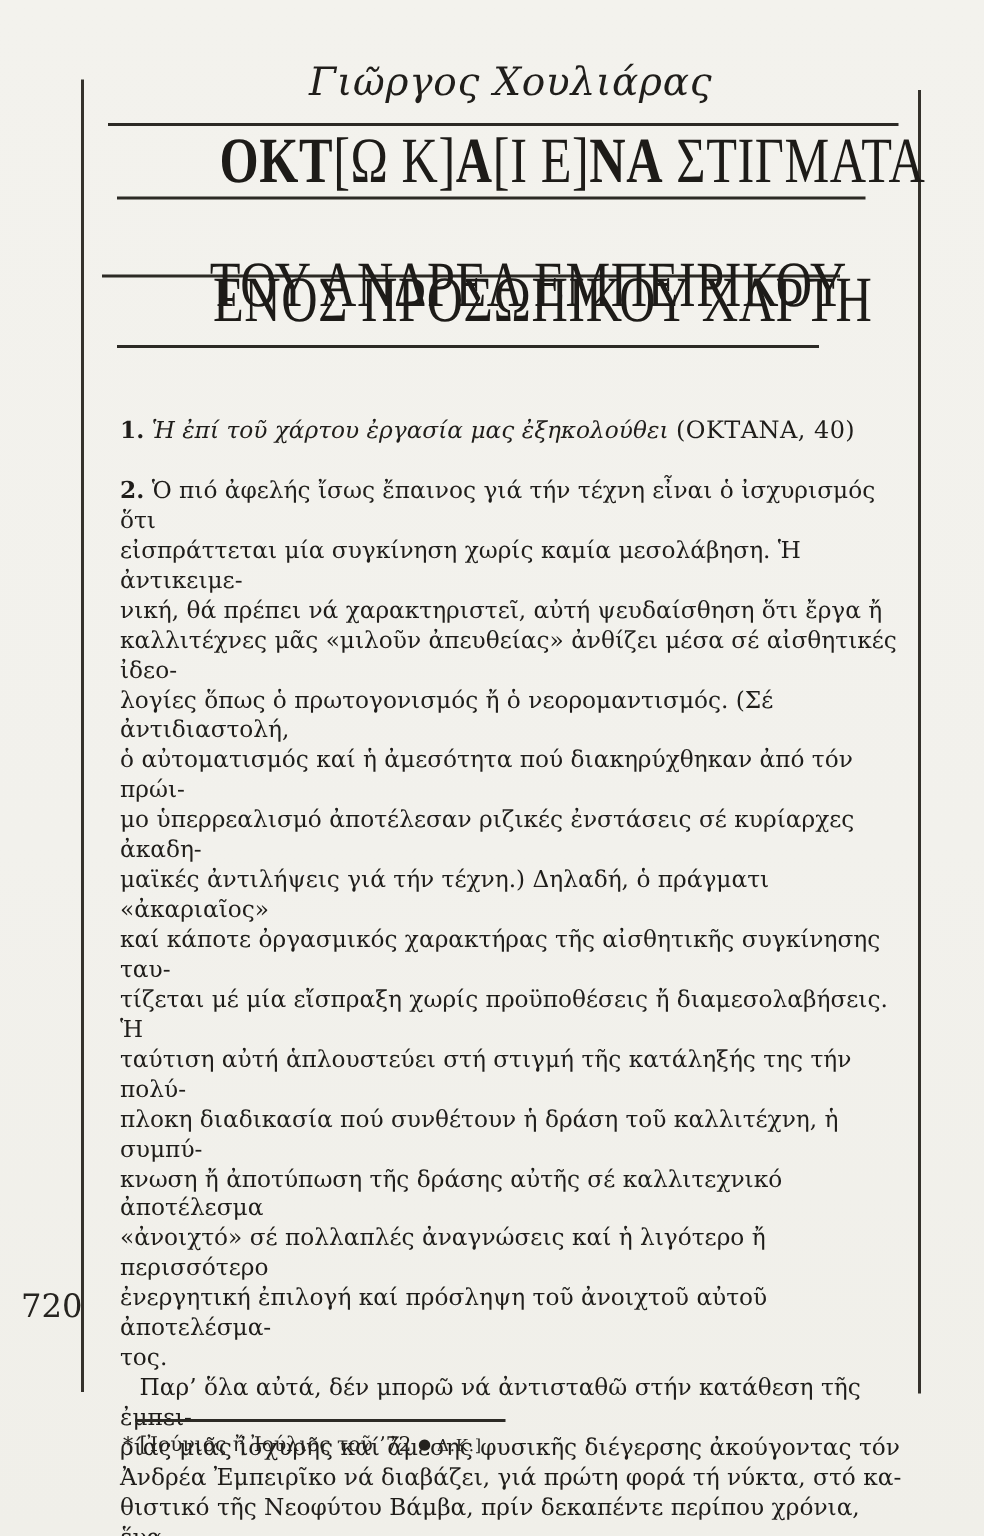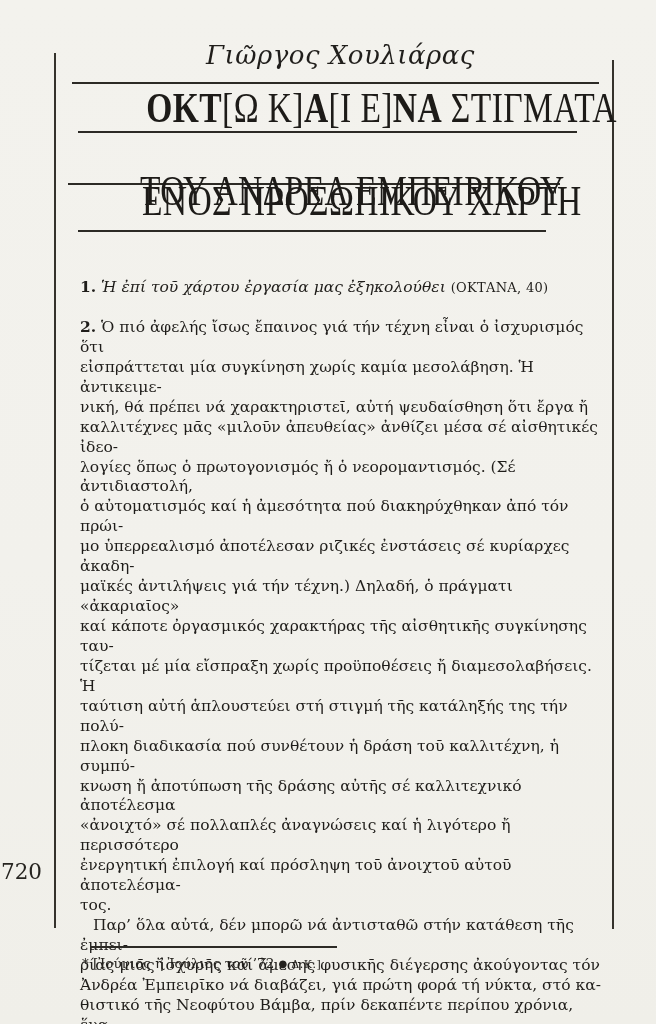--- a/index.html
+++ b/index.html
@@ -51,26 +51,26 @@
   .seg-n{font-weight:normal;}
 
   .body-col{
     position:absolute;left:80px;top:277px;width:524px;
     font-size:15.5px;line-height:19.93px;
     color:#1f1d1a;
   }
   .body-col p{margin:0;white-space:pre-line;}
   .epigraph{margin-bottom:19px !important;}
   .epigraph .quote{font-style:italic;}
-  .epigraph .source{font-size:13px;letter-spacing:.3px;text-align:right;}
+  .epigraph .source{font-size:16px;letter-spacing:.3px;text-align:right;}
   .para-num{font-weight:bold;}
   .indent{text-indent:13px;}
 
   .page-number{
-    position:absolute;left:1px;top:859px;
+    position:absolute;left:14px;top:859px;
     font-size:21.5px;color:#262420;
   }
   .footnote{
     position:absolute;left:82px;top:946px;width:380px;
   }
   .footnote .fn-rule{width:247px;height:2px;background:#2c2a25;margin-left:8px;}
   .footnote .fn-text{
     margin-top:7px;font-size:13.5px;color:#24221e;white-space:nowrap;
   }
   .footnote .fn-bullet{font-size:10px;vertical-align:1px;}

